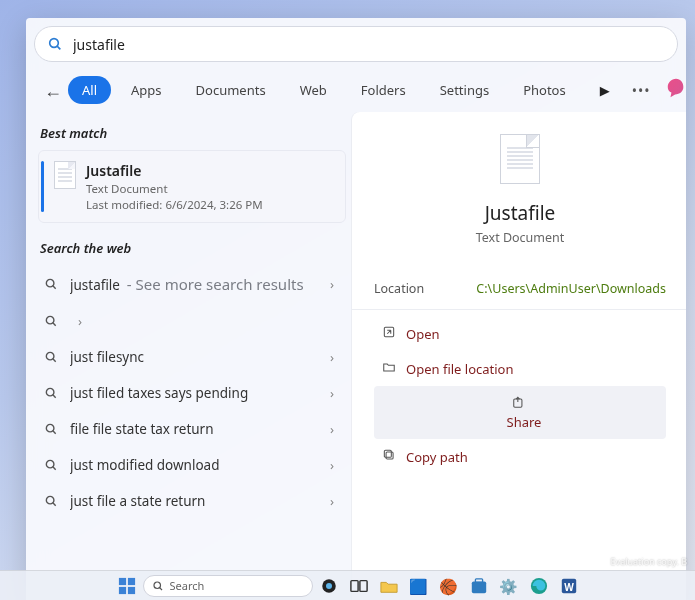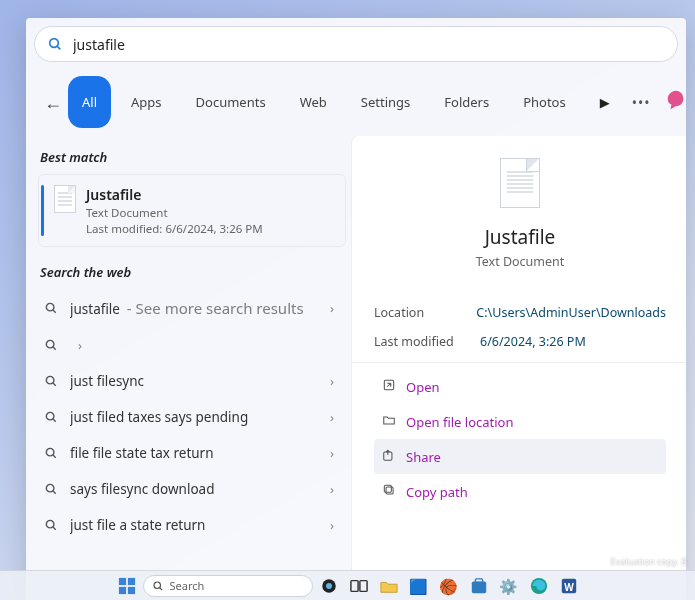--- a/index.html
+++ b/index.html
@@ -19,21 +19,21 @@
     border: 1px solid #d6d9e2; display: flex; align-items: center; padding: 0 8px 0 12px;
   }
   .search-bar .mag { color: #2b7cd3; flex-shrink: 0; }
   .search-bar input {
     border: none; outline: none; flex: 1; font-size: 14px; color: #222; padding-left: 10px; background: transparent;
   }
 
   .tabs-row { display: flex; align-items: center; padding: 10px 18px 8px 18px; gap: 6px; }
   .back-arrow { width: 24px; text-align: center; color: #444; font-size: 18px; cursor: pointer; }
   .tab {
-    padding: 17px 14px; border-radius: 14px; font-size: 13px; color: #444;
+    padding: 5px 14px; border-radius: 14px; font-size: 13px; color: #444;
     cursor: pointer; white-space: nowrap;
   }
   .tab.active { background: #1a73e8; color: #fff; }
   .tabs-spacer { flex: 1; }
   .play-icon { color: #222; font-size: 13px; padding: 0 8px; cursor: pointer; }
   .dots { color: #555; letter-spacing: 1px; padding: 0 8px; cursor: pointer; font-size: 14px; }
   .copilot-icon svg { width: 22px; height: 22px; }
 
   .content { display: flex; height: calc(100% - 98px); }
 
@@ -68,29 +68,29 @@
   }
   .rp-thumb { width: 40px; height: 50px; background: #fff; border: 1px solid #cfd3dc; margin: 0 auto; position: relative; }
   .rp-thumb::before { content:""; position:absolute; top:12px; left:6px; right:6px; height:2px; background:#dfe2e9; box-shadow: 0 4px 0 #dfe2e9, 0 8px 0 #dfe2e9, 0 12px 0 #dfe2e9, 0 16px 0 #dfe2e9, 0 20px 0 #dfe2e9; }
   .rp-thumb::after { content:""; position:absolute; top:0; right:0; width:12px; height:12px; background:linear-gradient(135deg,#e2e5ec 50%,#fff 50%); border-left:1px solid #cfd3dc; border-bottom:1px solid #cfd3dc; }
   .rp-title { text-align: center; font-size: 19px; color: #222; margin-top: 16px; }
   .rp-sub { text-align: center; font-size: 12.5px; color: #666; margin-top: 3px; }
 
   .meta-tbl { margin-top: 34px; font-size: 12.5px; color: #444; }
   .meta-row { display: flex; margin-bottom: 12px; gap: 16px; }
   .meta-label { width: 90px; color: #555; }
-  .meta-val { color: #0c4a6e; }
+  .meta-val { color: #4d7c0f; }
 
   .divider { height: 1px; background: #ebedf2; margin: 8px -20px 6px -22px; }
 
   .action-row {
-    display: flex; align-items: center; padding: 8px 0 8px 8px; font-size: 13px; color: #a21caf;
+    display: flex; align-items: center; padding: 8px 0 8px 8px; font-size: 13px; color: #7f1d1d;
     cursor: pointer; border-radius: 4px;
   }
-  .action-row.sel { background: #f0f1f6; }
+  .action-row.sel { background: #f0f1f6; flex-direction: column; }
   .action-row .aicon { width: 24px; color: #555; font-size: 14px; text-align: left; }
 
   .taskbar {
     position: absolute; bottom: 0; left: 0; right: 0; height: 30px;
     background: rgba(235,238,246,0.9); display: flex; align-items: center; justify-content: center;
     gap: 2px; border-top: 1px solid rgba(0,0,0,0.1);
   }
   .tb-ico { width: 28px; height: 24px; display: flex; align-items: center; justify-content: center; font-size: 15px; cursor: pointer; }
   .tb-search {
     width: 170px; height: 22px; background: #fff; border-radius: 12px; border: 1px solid #d0d3dc;
@@ -112,22 +112,22 @@
       </svg>
     <input value="justafile" style="">
   </div>
 
   <div class="tabs-row">
     <span class="back-arrow">←</span>
     <span class="tab active">All</span>
     <span class="tab">Apps</span>
     <span class="tab">Documents</span>
     <span class="tab">Web</span>
+    <span class="tab">Folders</span>
     <span class="tab">Settings</span>
-    <span class="tab">Folders</span>
     <span class="tab">Photos</span>
     <span class="tabs-spacer"></span>
     <span class="play-icon">▶</span>
     <span class="dots">•••</span>
     <span class="copilot-icon">
       <svg viewBox="0 0 24 24">
           <path d="M12 2 C7 2 3 6 3 11 c0 3 1.5 5 4 6 l-1 5 5-3 c5 0 9-3 9-8 C20 6 17 2 12 2 Z" fill="url(#g)"></path>
           <defs>
             <linearGradient id="g" x1="0" y1="0" x2="24" y2="24">
               <stop offset="0" stop-color="#e94f8a"></stop>
@@ -192,21 +192,21 @@
               <line x1="20" y1="20" x2="15.2" y2="15.2"></line>
             </svg>
           <span class="wi-text">file file state tax return</span>
           <span class="chev">›</span>
         </div>
         <div class="web-item">
           <svg class="mag-s" width="14" height="14" viewBox="0 0 24 24" fill="none" stroke="currentColor" stroke-width="2.4">
               <circle cx="10.5" cy="10.5" r="6.5"></circle>
               <line x1="20" y1="20" x2="15.2" y2="15.2"></line>
             </svg>
-          <span class="wi-text">says filesync download</span>
+          <span class="wi-text">just modified download</span>
           <span class="chev">›</span>
         </div>
         <div class="web-item">
           <svg class="mag-s" width="14" height="14" viewBox="0 0 24 24" fill="none" stroke="currentColor" stroke-width="2.4">
               <circle cx="10.5" cy="10.5" r="6.5"></circle>
               <line x1="20" y1="20" x2="15.2" y2="15.2"></line>
             </svg>
           <span class="wi-text">just file a state return</span>
           <span class="chev">›</span>
         </div>
@@ -215,24 +215,20 @@
 
     <div class="right-pane">
       <div class="rp-thumb"></div>
       <div class="rp-title">Justafile</div>
       <div class="rp-sub">Text Document</div>
 
       <div class="meta-tbl">
         <div class="meta-row">
           <span class="meta-label">Location</span>
           <span class="meta-val">C:\Users\AdminUser\Downloads</span>
-        </div>
-        <div class="meta-row">
-          <span class="meta-label">Last modified</span>
-          <span class="meta-val">6/6/2024, 3:26 PM</span>
         </div>
       </div>
 
       <div class="divider"></div>
 
       <div class="action-row">
         <span class="aicon">
           <svg width="14" height="14" viewBox="0 0 24 24" fill="none" stroke="#555" stroke-width="1.8">
               <rect x="4" y="4" width="16" height="16" rx="2"></rect>
               <path d="M9 9 h6 M15 9 v6 M15 9 L9 15"></path>

